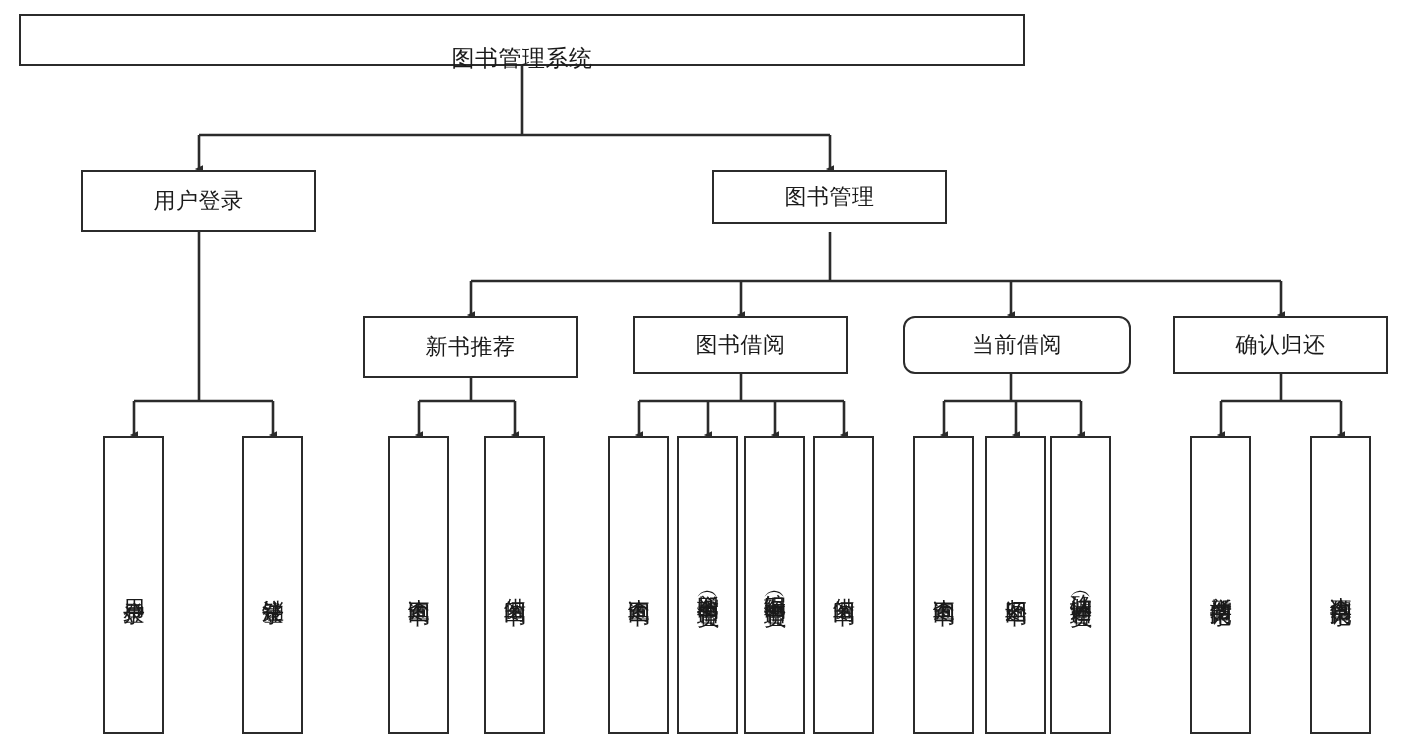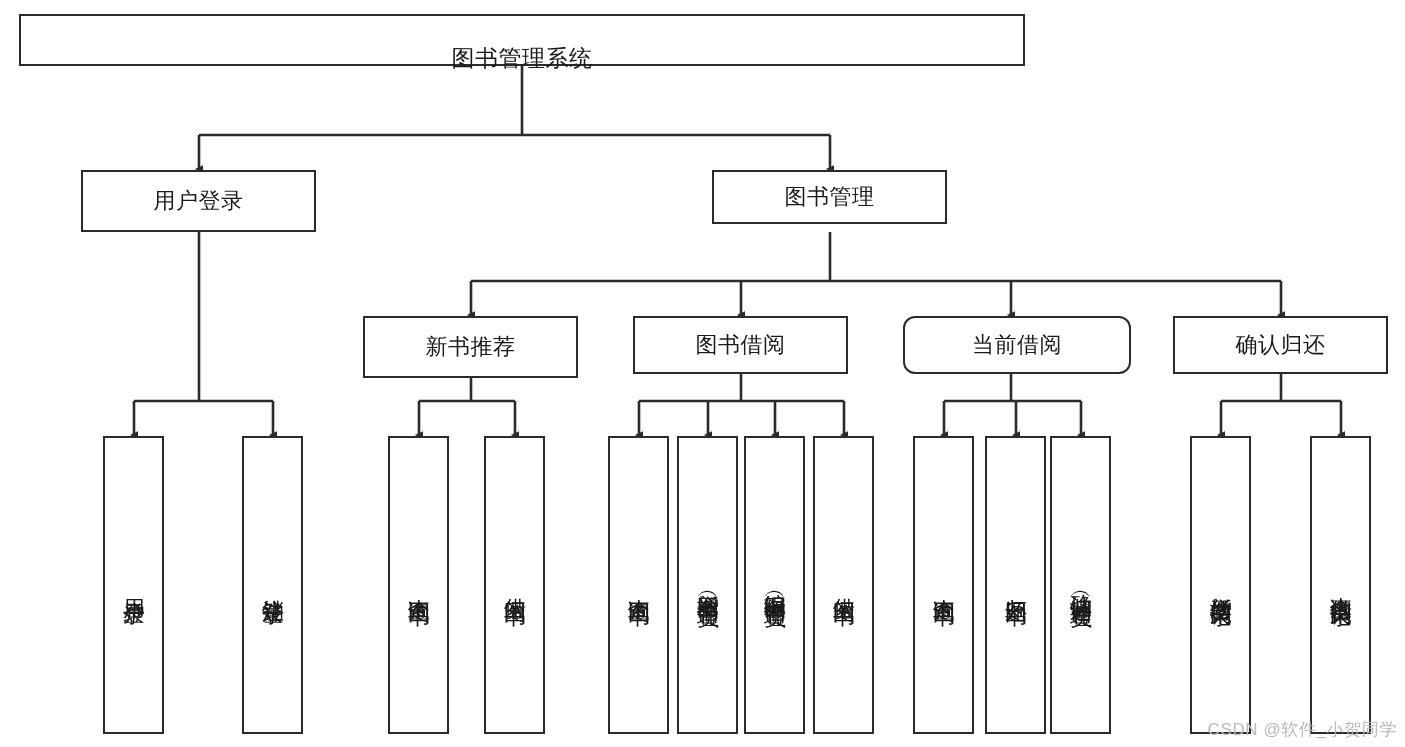--- a/index.html
+++ b/index.html
@@ -177,14 +177,13 @@
         <span class="label">确认归还（管理员）</span>
       </div>
       <div class="node vertical leaf" style="left: 1190px; top: 436px; width: 61px; height: 298px;">
         <span class="label">新增借阅记录</span>
       </div>
       <div class="node vertical leaf" style="left: 1310px; top: 436px; width: 61px; height: 298px;">
         <span class="label">查询借阅记录</span>
       </div>
     </div>
 
-  <div id="watermark">CSDN @软件_小贺同学</div>
 </div>
 
 </body></html>

